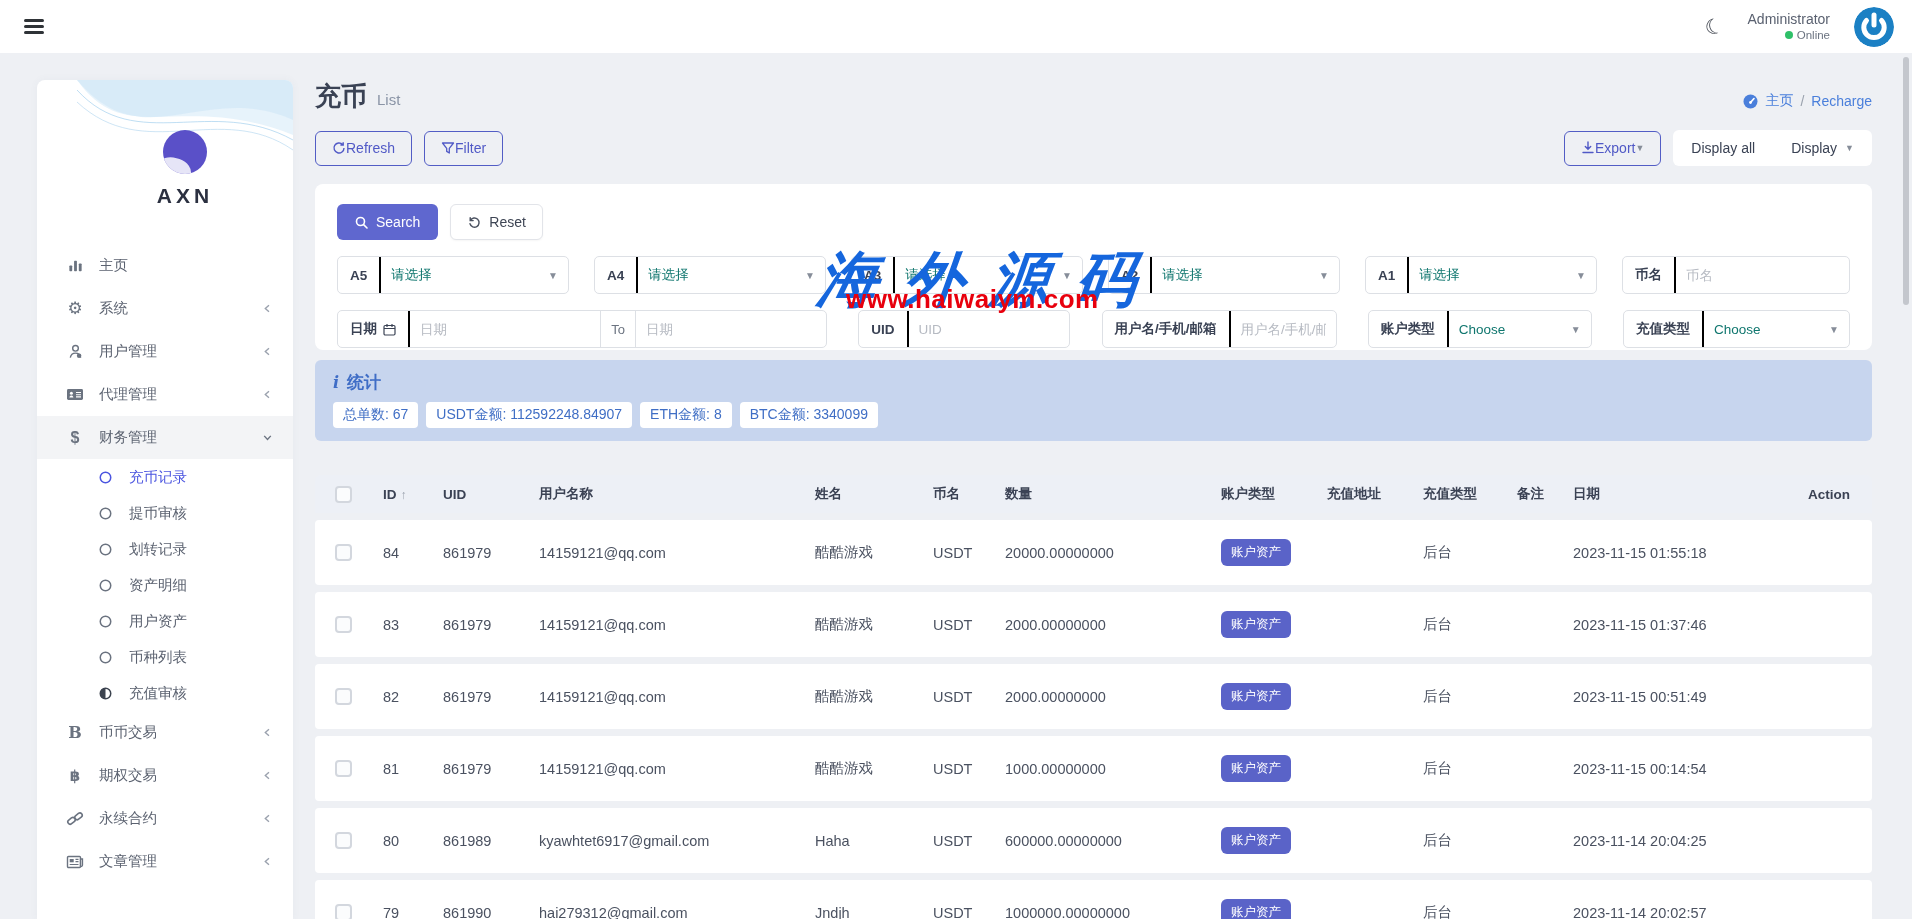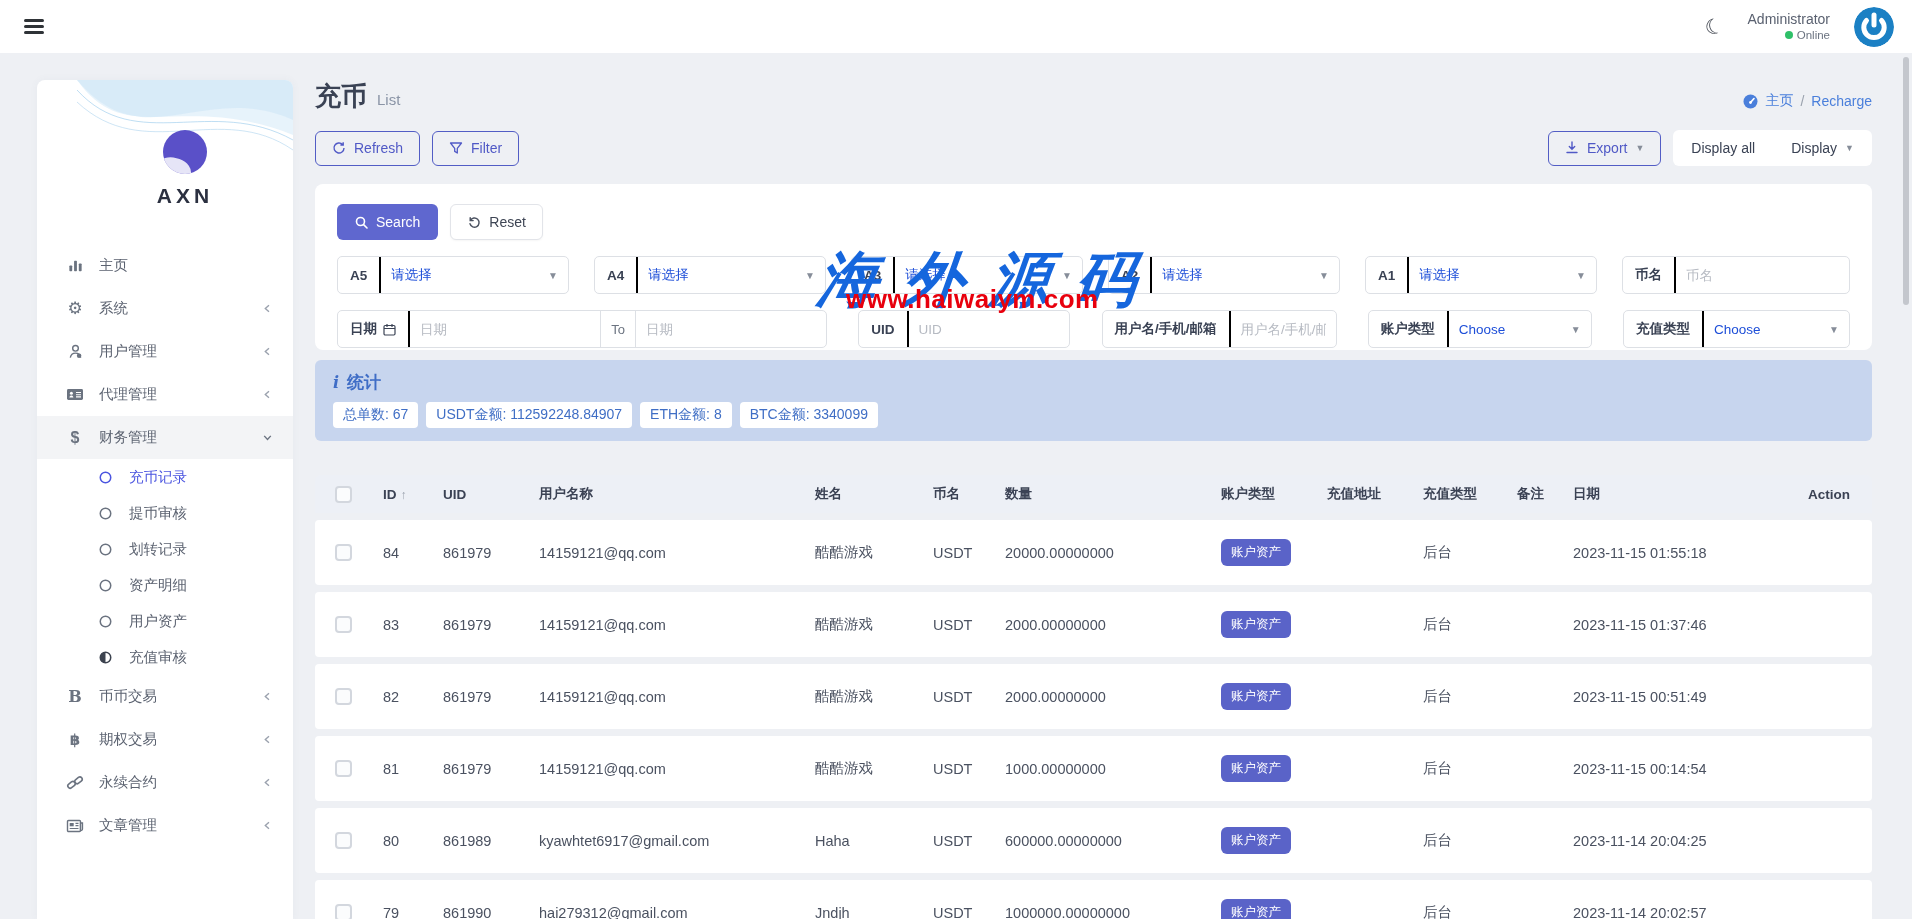--- a/index.html
+++ b/index.html
@@ -42,35 +42,35 @@
   .main { position:absolute; left:315px; top:53px; width:1557px; height:866px; }
   .title-row { display:flex; align-items:flex-end; justify-content:space-between; padding-top:26px; }
   .page-title { font-size:26px; font-weight:bold; color:#3a4254; }
   .page-subtitle { font-size:15px; color:#8a94a6; font-weight:normal; margin-left:10px; }
   .breadcrumb { display:flex; align-items:center; gap:7px; font-size:14px; padding-bottom:4px; }
   .crumb-link { color:#4a7fdb; cursor:pointer; }
   .crumb-sep { color:#9aa1ad; }
 
   .toolbar { display:flex; align-items:center; justify-content:space-between; margin-top:16px; }
   .toolbar-left, .toolbar-right { display:flex; align-items:center; gap:12px; }
-  .btn-outline { display:flex; align-items:center; gap:8px; height:35px; padding:0 16px; border:1px solid #525dc5; border-radius:6px; color:#5059c6; font-size:14px; background:transparent; cursor:pointer; }
+  .btn-outline { display:flex; align-items:center; height:35px; padding:0 16px; border:1px solid #525dc5; border-radius:6px; color:#5059c6; font-size:14px; background:transparent; cursor:pointer; }
   .display-group { display:flex; align-items:center; background:#fff; border-radius:6px; height:36px; cursor:pointer; }
   .display-seg { padding:0 18px; font-size:14px; color:#3a4254; display:flex; align-items:center; gap:8px; }
   .caret { font-size:9px; color:#868d99; }
 
   .filter-card { margin-top:18px; background:#fff; border-radius:8px; padding:20px 22px; height:166px; }
   .btn-search { display:flex; align-items:center; gap:8px; height:36px; padding:0 18px; background:#5f67cf; color:#fff; border:none; border-radius:6px; font-size:14px; cursor:pointer; }
   .btn-reset { display:flex; align-items:center; gap:8px; height:36px; padding:0 16px; background:#fff; color:#3e4554; border:1px solid #e2e4e9; border-radius:6px; font-size:14px; cursor:pointer; box-shadow:0 1px 2px rgba(0,0,0,.04); }
   .filter-row { display:flex; justify-content:space-between; margin-top:16px; }
   .igroup { display:flex; align-items:stretch; height:38px; border:1px solid #dde0e5; border-radius:5px; background:#fff; overflow:hidden; }
   .ilabel { display:flex; align-items:center; gap:6px; padding:0 12px; border-right:2px solid #000000; font-size:13.5px; font-weight:bold; color:#3a4254; white-space:nowrap; }
   .ifield { flex:1; display:flex; align-items:center; padding:0 10px; min-width:0; }
   .ifield input { border:none; outline:none; width:100%; font-size:13.5px; color:#4a5160; font-family:inherit; background:transparent; }
   .ifield input::placeholder { color:#b6bac2; }
-  .iplaceholder { font-size:13.5px; color:#1d4ed8; flex:1; white-space:nowrap; overflow:hidden; }
+  .iplaceholder { font-size:13.5px; color:#0f766e; flex:1; white-space:nowrap; overflow:hidden; }
   .icaret { display:flex; align-items:center; padding-right:10px; color:#868d99; font-size:10px; }
   .isep { display:flex; align-items:center; padding:0 10px; border-left:1px solid #dde0e5; border-right:1px solid #dde0e5; font-size:13px; color:#6b7380; }
 
   .stats { margin-top:10px; background:#c7d5ee; border-radius:6px; padding:11px 18px 13px; }
   .stats-title { display:flex; align-items:center; gap:8px; font-size:17px; font-weight:bold; color:#3f6dc6; }
   .stats-title .i-ico { font-family:"DejaVu Serif",serif; font-style:italic; font-weight:bold; font-size:16px; }
   .stats-badges { display:flex; gap:8px; margin-top:8px; }
   .stat-badge { background:#fff; border-radius:4px; padding:4px 10px; font-size:14px; color:#3f6ec5; white-space:nowrap; }
 
   
@@ -230,20 +230,28 @@
         </span>
         <span class="nav-label">资产明细</span>
       </div>
       <div class="nav-item sub">
         <span class="nav-ico">
           <svg width="15" height="15" viewBox="0 0 16 16">
             <circle cx="8" cy="8" r="5.6" fill="none" stroke="currentColor" stroke-width="1.6"></circle>
           </svg>
         </span>
         <span class="nav-label">用户资产</span>
+      </div>
+      <div class="nav-item sub">
+        <span class="nav-ico">
+          <svg width="15" height="15" viewBox="0 0 16 16">
+            <circle cx="8" cy="8" r="5.6" fill="none" stroke="currentColor" stroke-width="1.6"></circle>
+          </svg>
+        </span>
+        <span class="nav-label">币种列表</span>
       </div>
       <div class="nav-item sub">
         <span class="nav-ico">
           <svg width="15" height="15" viewBox="0 0 16 16">
             <circle cx="8" cy="8" r="5.6" fill="none" stroke="#3c434f" stroke-width="1.6"></circle>
             <path d="M8 2.4a5.6 5.6 0 0 0 0 11.2z" fill="#3c434f"></path>
           </svg>
         </span>
         <span class="nav-label">充值审核</span>
       </div>

